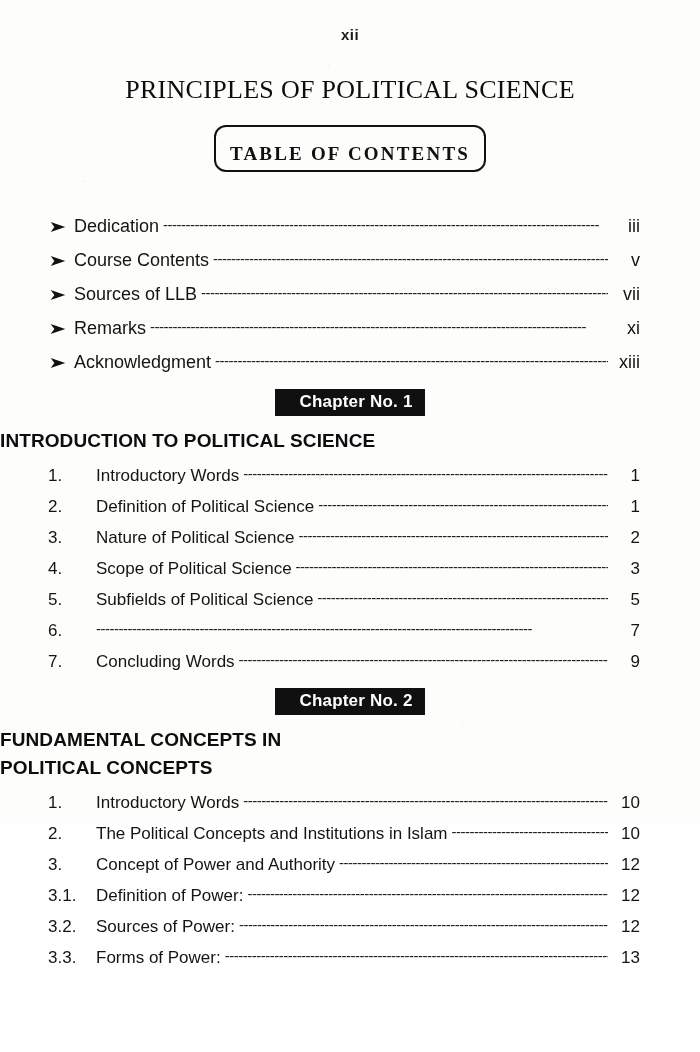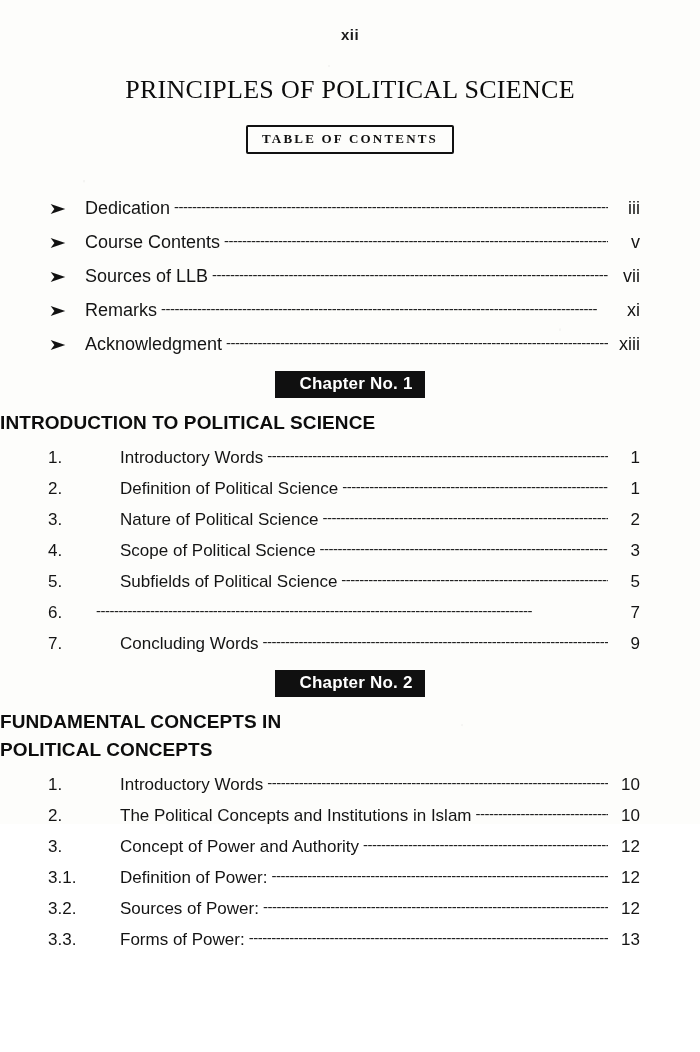--- a/index.html
+++ b/index.html
@@ -48,26 +48,26 @@
     color: #0d0d0d;
   }
 
   .toc-box-wrap {
     display: flex;
     justify-content: center;
     margin-top: 20px;
   }
   .toc-box {
     border: 2px solid #111;
-    padding: 4px 14px 5px 14px;
+    padding: 16px 14px 5px 14px;
     font-family: "Liberation Serif", serif;
     font-weight: bold;
-    font-size: 13px;
+    font-size: 19px;
     letter-spacing: 2.2px;
-    border-radius: 2px;
+    border-radius: 12px;
   }
 
   .front-list {
     margin-top: 44px;
     padding: 0 60px 0 52px;
   }
   .front-row {
     display: flex;
     align-items: baseline;
     font-size: 18px;
@@ -78,21 +78,20 @@
     width: 22px;
     flex: 0 0 22px;
     font-size: 16px;
     color: #111;
     transform: scaleX(1.35);
     text-align: left;
   }
   .front-label {
     white-space: nowrap;
     padding-right: 4px;
-    margin-left: 11px;
   }
   .leader {
     flex: 1 1 auto;
     overflow: hidden;
     white-space: nowrap;
     color: #222;
     font-size: 15px;
     letter-spacing: -0.5px;
     transform: translateY(-2px);
   }
@@ -139,21 +138,20 @@
     margin-bottom: 11px;
     color: #141414;
   }
   .num {
     width: 48px;
     flex: 0 0 48px;
   }
   .entry-label {
     white-space: nowrap;
     padding-right: 4px;
-    margin-left: 24px;
   }
 </style>
 </head>
 <body>
 
 <div class="page">
 
   <div class="folio">xii</div>
 
   <div class="book-title">PRINCIPLES OF POLITICAL SCIENCE</div>

